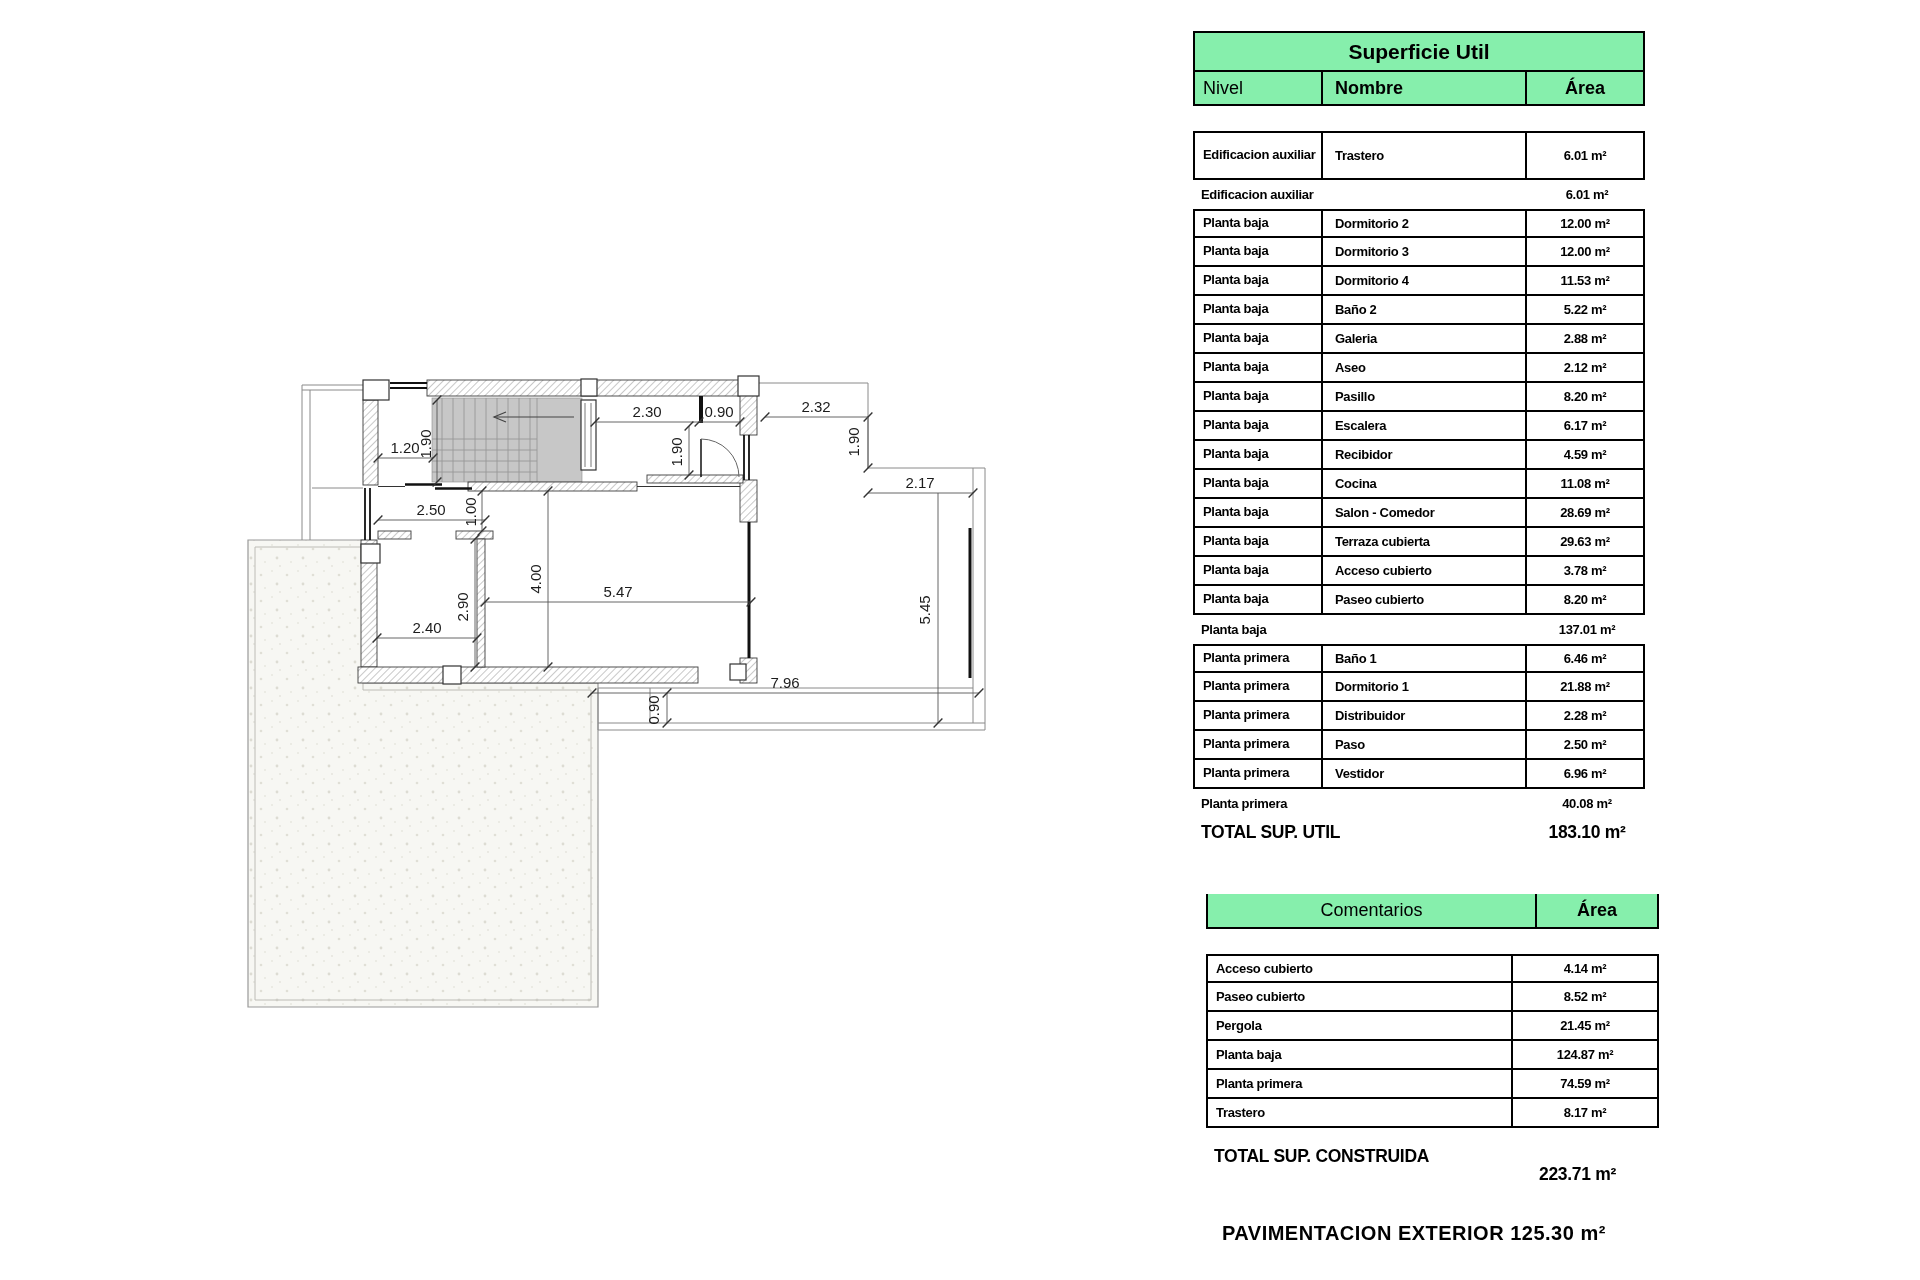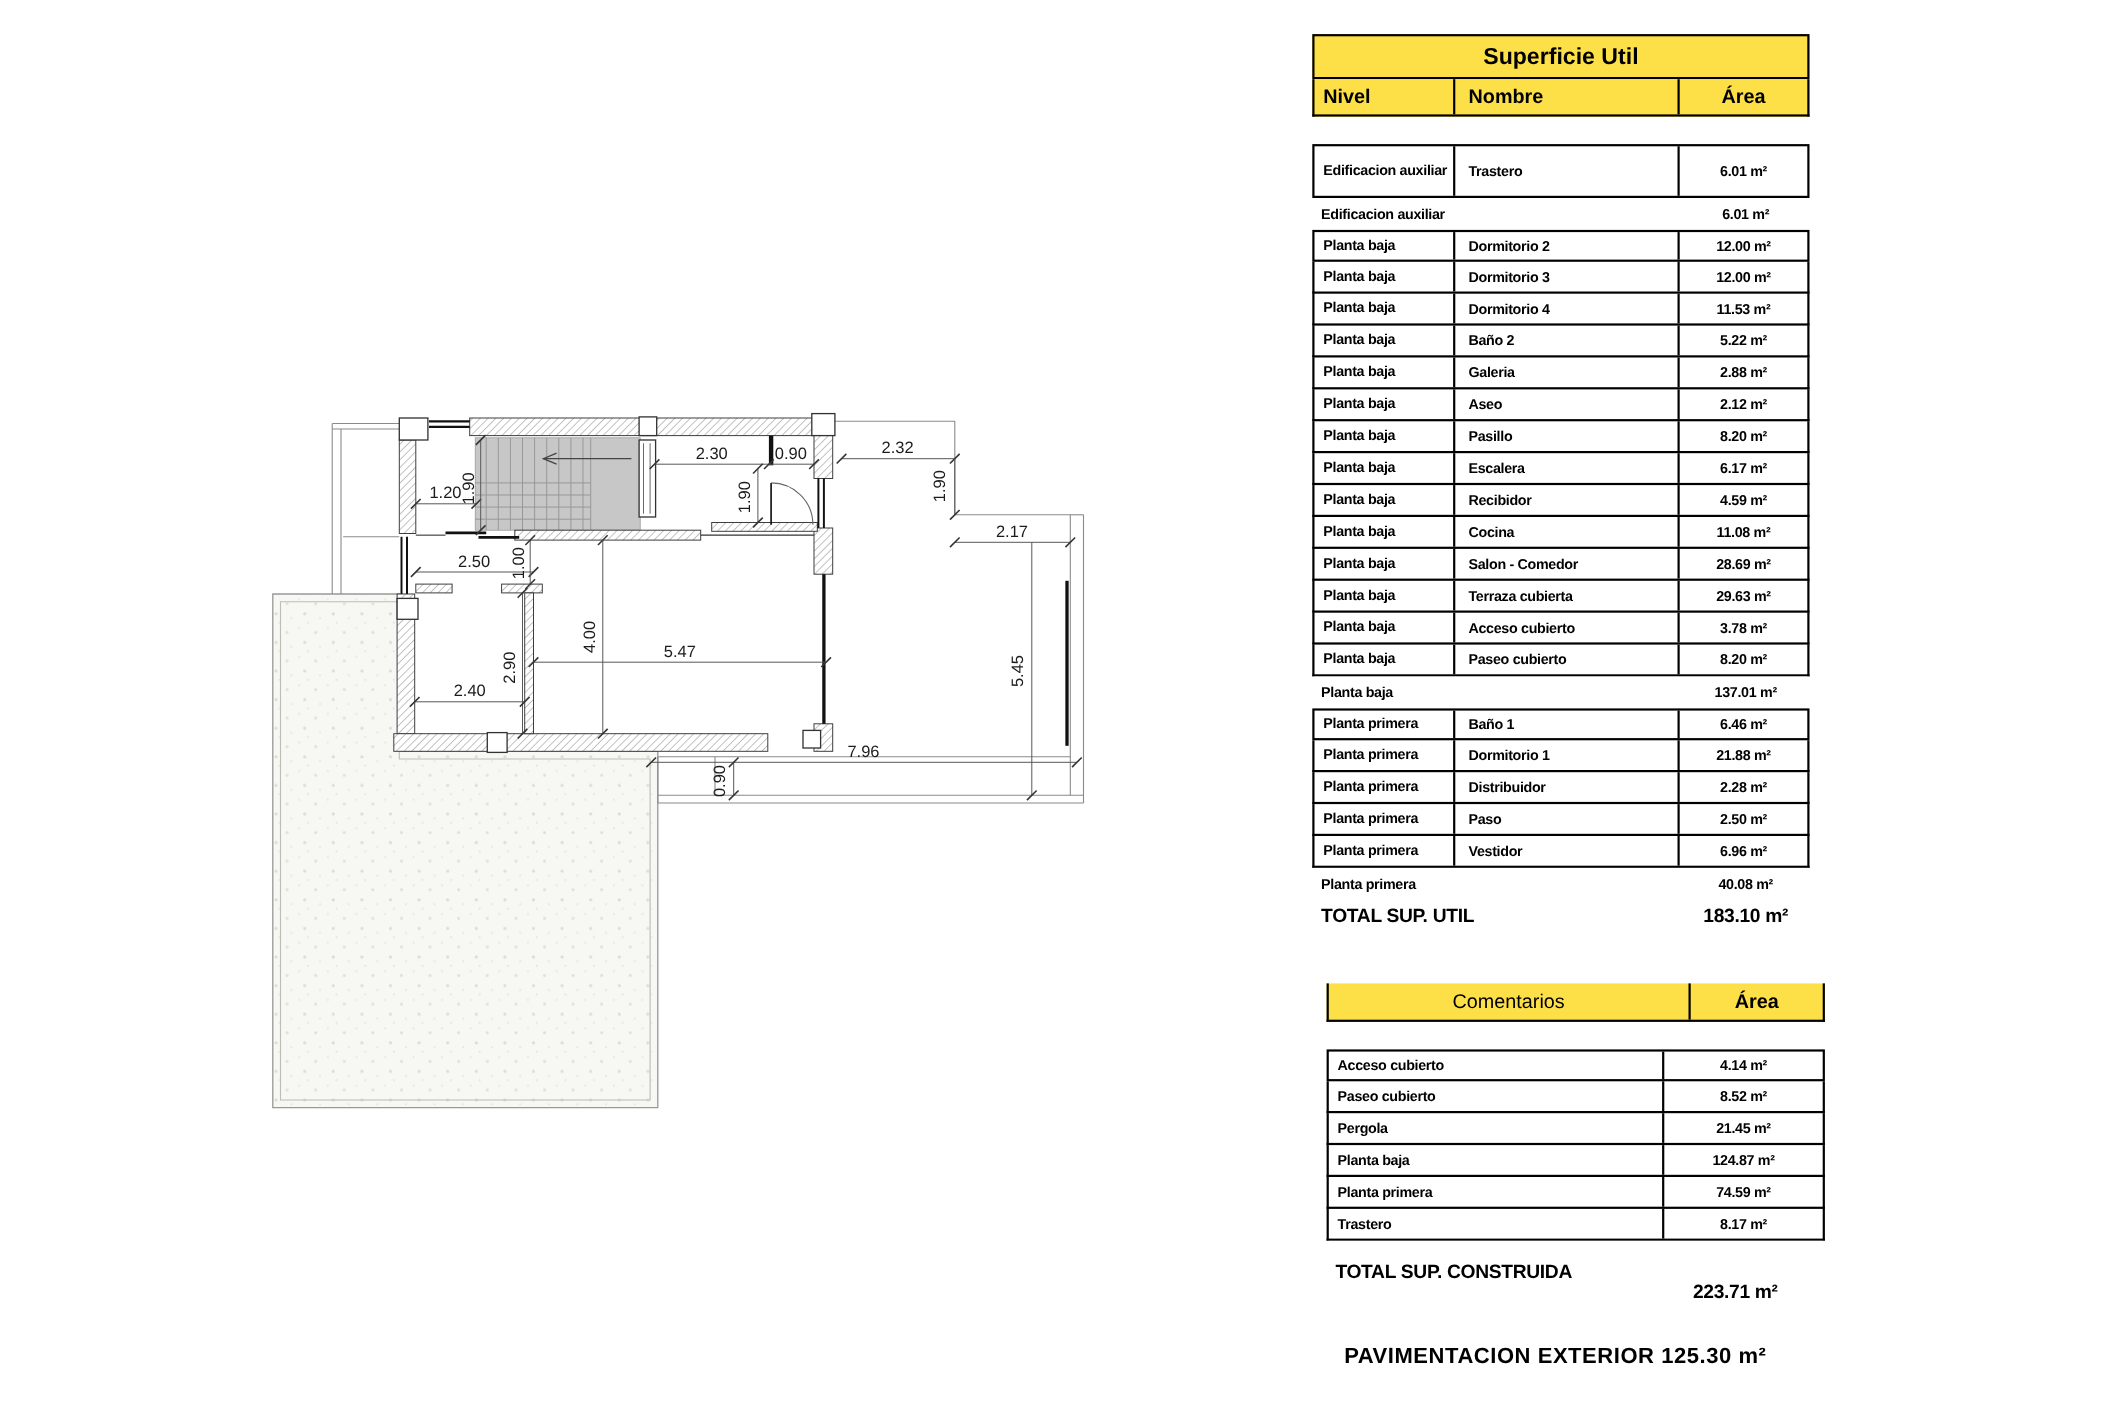--- a/index.html
+++ b/index.html
@@ -8,29 +8,29 @@
   .abs { position:absolute; }
 
   
   #plan-wrap { left:230px; top:360px; width:760px; height:660px; }
 
   
   .panel { position:absolute; }
   #su { left:1193px; top:31px; width:452px; }
   #sc { left:1206px; top:894px; width:453px; }
 
-  .tbox { border:2px solid #000; background:#fde047; }
+  .tbox { border:2px solid #000; background:#86efac; }
   .title { height:41px; display:flex; align-items:center; justify-content:center;
            font-weight:bold; font-size:21px; }
   #sc .title { height:43px; }
   .head { border-top:none; display:flex; align-items:center; }
   #su .head { height:34px; }
   #sc .head { height:35px; }
   .head > div { height:100%; display:flex; align-items:center; }
-  .hc0 { width:128px; padding-left:8px; font-weight:bold; font-size:18px; border-right:2px solid #000;text-align:right; }
+  .hc0 { width:128px; padding-left:8px; font-weight:normal; font-size:18px; border-right:2px solid #000;text-align:right; }
   .hc1 { flex:1; padding-left:12px; font-weight:bold; font-size:18px; border-right:2px solid #000; }
   .hc2 { width:116px; justify-content:center; font-weight:bold; font-size:18px; }
   #sc .hcom { flex:1; justify-content:center; font-weight:normal; font-size:18px; border-right:2px solid #000; }
   #sc .hc2  { width:120px; }
   .gap { height:25px; }
 
   .trow { display:flex; align-items:center; min-height:29px;
           font-weight:bold; font-size:13px; letter-spacing:-0.3px; }
   .trow.tall { min-height:49px; }
   .trow.item { border-left:2px solid #000; border-right:2px solid #000; border-bottom:2px solid #000; }

